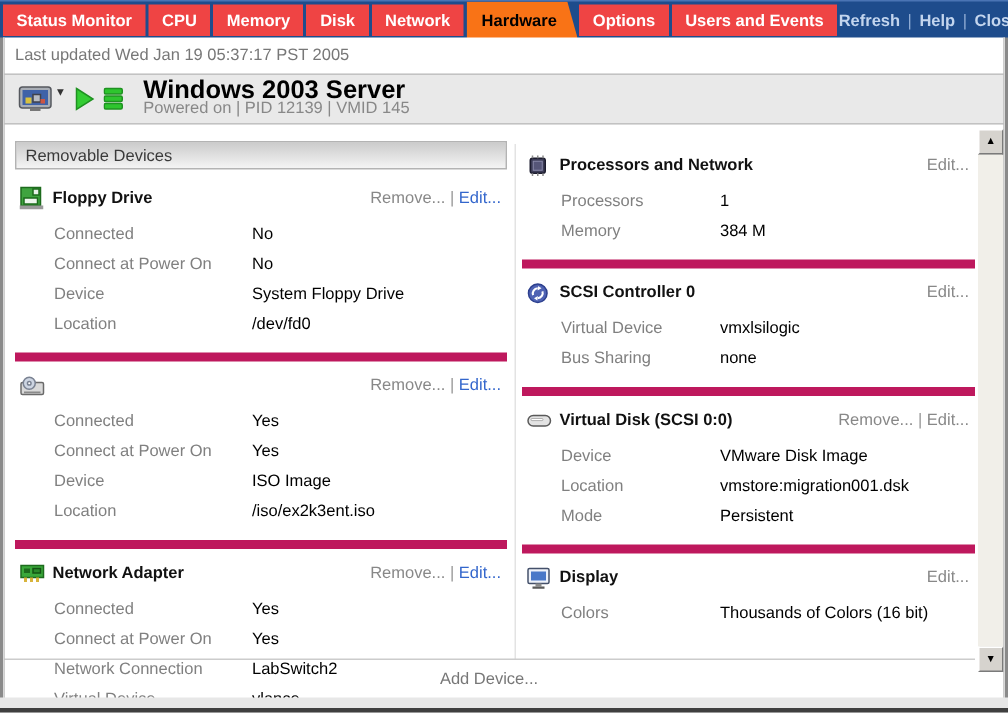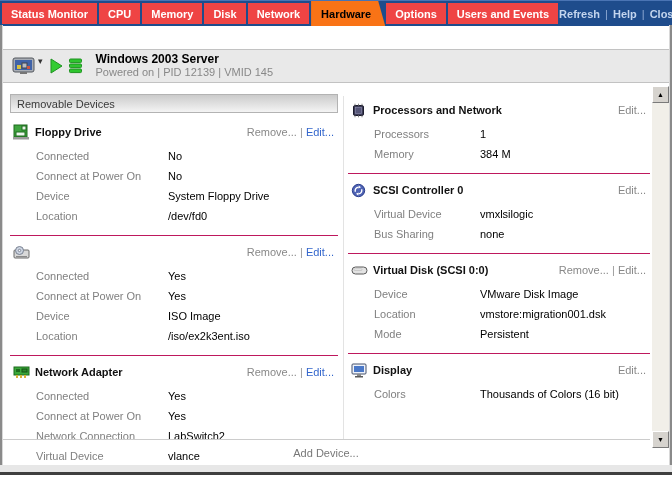--- a/index.html
+++ b/index.html
@@ -31,35 +31,35 @@
   .statusline .txt{position:absolute;left:8px;top:6px;color:#777;}
   
   .toolbar{
     position:absolute;top:49px;left:2px;right:2px;height:34px;background:#e9e9e9;
     border-top:1px solid #c2c2c2;border-bottom:1px solid #c2c2c2;
     display:flex;align-items:center;padding-left:10px;box-sizing:border-box;
   }
   .tb-btn{display:flex;align-items:center;margin-right:6px;cursor:default;}
   .caret{font-size:9px;color:#333;margin-left:2px;position:relative;top:-5px;}
   .vm-id{margin-left:8px;line-height:13px;}
-  .vm-name{font-weight:bold;font-size:12px;color:#000;}
+  .vm-name{font-weight:bold;font-size:17px;color:#000;}
   .vm-status{color:#888;font-size:11px;}
   
   .content{position:absolute;top:84px;left:2px;right:2px;height:382px;background:#fff;}
   .col{position:absolute;top:10px;}
   .col-left{left:8px;width:328px;}
   .col-right{left:346px;width:302px;}
   .v-divider{position:absolute;left:341px;top:12px;height:344px;width:1px;background:#e3e3e3;}
   .sec-hdr{
     height:17px;background:linear-gradient(#cbcbcb,#f4f4f4);
     border:1px solid #b3b3b3;display:flex;align-items:center;
     padding-left:6px;font-weight:normal;color:#3a3a3a;margin-bottom:3px;
   }
   .dev{padding:7px 0 9px;}
-  .dev + .dev{border-top:1px solid #be185d;}
+  .dev + .dev{border-top:6px solid #be185d;}
   .dev-header{display:flex;align-items:center;height:18px;}
   .dev-icon{width:22px;flex:0 0 22px;margin-left:3px;display:flex;align-items:center;}
   .dev-title{font-weight:bold;color:#111;white-space:nowrap;}
   .dev-actions{margin-left:auto;padding-right:4px;white-space:nowrap;}
   .lnk-gray{color:#888;text-decoration:none;cursor:pointer;}
   .lnk-blue{color:#3366cc;text-decoration:none;cursor:pointer;}
   .act-sep{color:#999;}
   .dev-rows{margin-top:5px;}
   .row{display:flex;align-items:center;height:20px;}
   .row .lbl{margin-left:26px;width:132px;color:#808080;flex:0 0 132px;}
@@ -98,20 +98,23 @@
     <div class="tab">Users and Events</div>
     <div class="nav-links">
       <span>Refresh</span>
       <span class="pipe">|</span>
       <span>Help</span>
       <span class="pipe">|</span>
       <span>Close</span>
     </div>
   </div>
 
+  <div class="statusline">
+    <span class="txt">Last updated Wed Jan 19 05:37:17 PST 2005</span>
+  </div>
 
   <div class="toolbar">
     <span class="tb-btn">
       <svg width="24" height="19" viewBox="0 0 24 19">
         <rect x="1" y="1" width="21" height="14" rx="2" fill="#a8adb5" stroke="#55585e"></rect>
         <rect x="3" y="3" width="17" height="10" fill="#3f62a8"></rect>
         <rect x="5" y="8" width="4" height="4" fill="#d9c23f"></rect>
         <rect x="10" y="6" width="5" height="5" fill="#b8bcc4" stroke="#40424a"></rect>
         <rect x="15" y="9" width="3" height="3" fill="#cc5544"></rect>
         <rect x="8" y="15" width="7" height="2" fill="#777"></rect>

